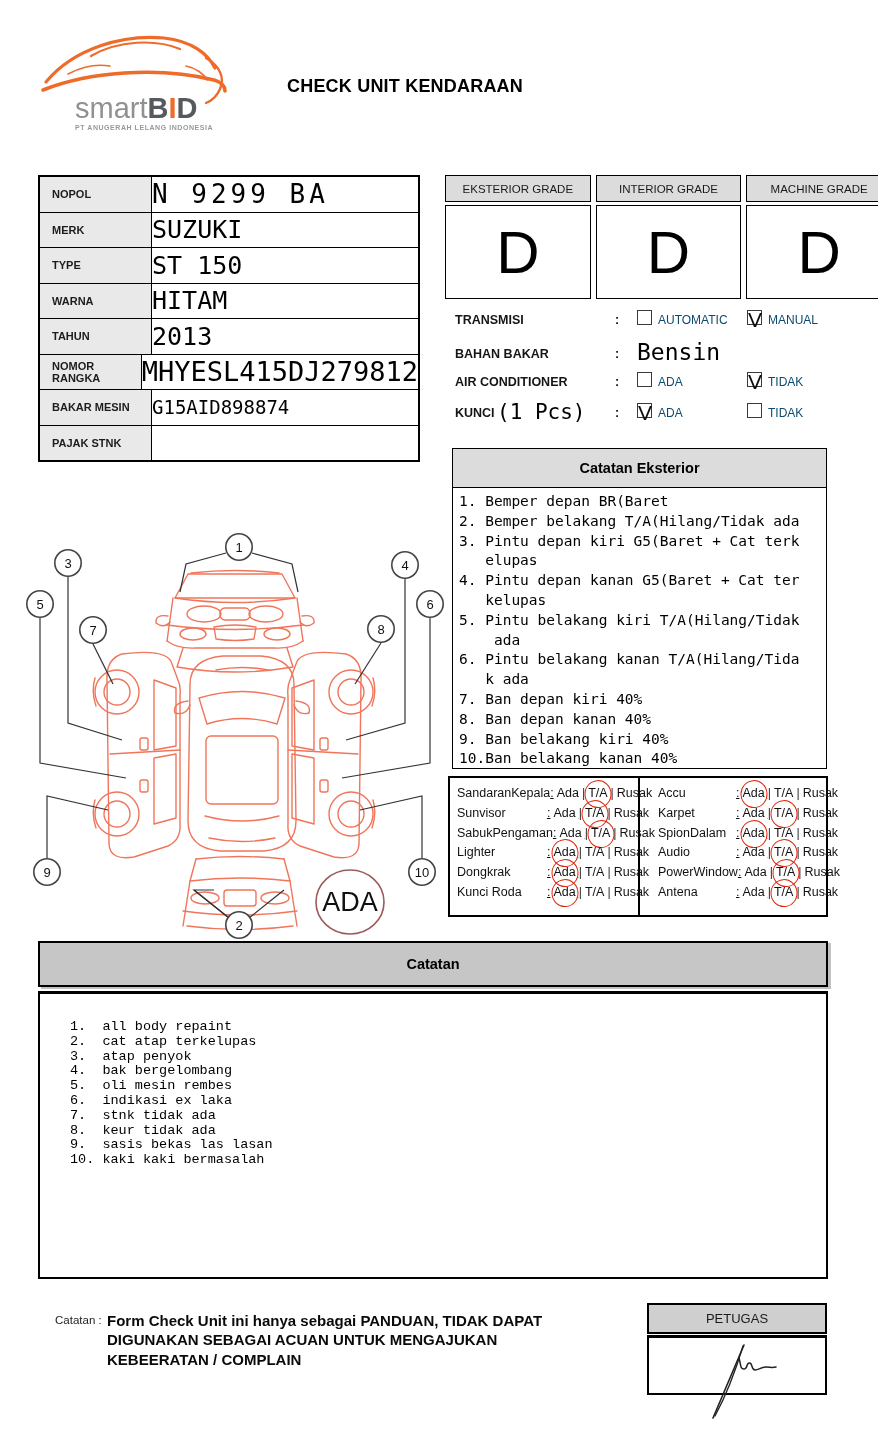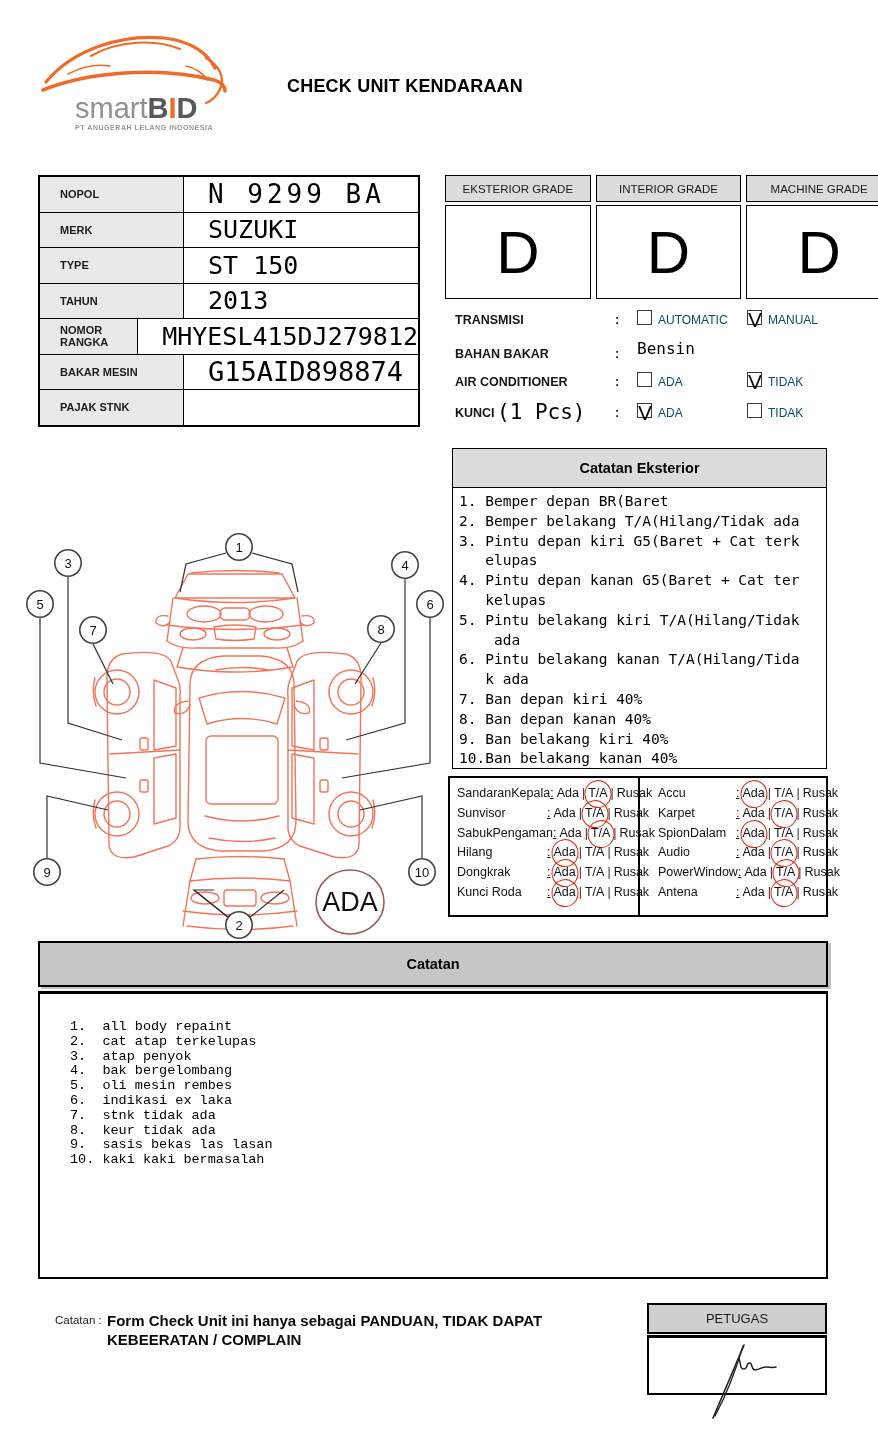--- a/index.html
+++ b/index.html
@@ -7,23 +7,23 @@
         font-family:"Liberation Sans",sans-serif;color:#111;}
   .abs{position:absolute;}
 
   
   #title{left:253px;top:76px;width:304px;text-align:center;font-size:18px;font-weight:bold;letter-spacing:.2px;color:#000;}
 
   
   #vtable{left:38px;top:175px;width:378px;border:2px solid #000;background:#fff;}
   .vt-row{display:flex;height:34.5px;border-bottom:1.5px solid #000;}
   .vt-row:last-child{border-bottom:none;}
-  .vt-label{width:144px;background:#e9e9e9;border-right:1.5px solid #000;display:flex;align-items:center;
-            padding-left:20px;font-size:11px;font-weight:bold;color:#1c1c1c;box-sizing:border-box;}
-  .vt-value{flex:1;display:flex;align-items:center;padding-left:24px;
+  .vt-label{width:112px;background:#e9e9e9;border-right:1.5px solid #000;display:flex;align-items:center;
+            padding-left:12px;font-size:11px;font-weight:bold;color:#1c1c1c;box-sizing:border-box;}
+  .vt-value{flex:1;display:flex;align-items:center;padding-left:0;
             font-family:"DejaVu Sans Mono",monospace;font-size:25px;color:#000;white-space:nowrap;}
   .vt-row:nth-child(1) .vt-value{letter-spacing:4px;font-size:26px;}
   .vt-row:nth-child(6) .vt-value{font-size:27px;}
   .vt-row:nth-child(7) .vt-value,.vt-row:nth-child(8) .vt-value{font-size:19px;}
 
   
   #grades{left:445px;top:175px;width:447px;display:flex;gap:5px;align-items:flex-end;}
   .grade-col{flex:1;}
   .grade-head{border:1.5px solid #000;background:#dcdcdc;height:25px;display:flex;align-items:center;justify-content:center;
               font-size:11.5px;color:#1a1a1a;}
@@ -33,21 +33,21 @@
   
   .spec-row{left:455px;width:400px;height:28px;}
   .spec-label{position:absolute;left:0;top:4px;font-size:12.5px;font-weight:bold;color:#151515;}
   .spec-colon{position:absolute;left:160px;top:4px;font-size:12.5px;font-weight:bold;}
   .cb{position:absolute;top:1px;width:15px;height:15px;border:1.6px solid #3a3a3a;background:#fff;box-sizing:border-box;}
   .cb .v{display:none;position:absolute;left:0px;top:0px;font-size:21px;font-weight:500;line-height:18px;color:#0c0c0c;
          font-family:"Liberation Sans",sans-serif;}
   .cb.checked .v{display:block;}
   .opt-label{position:absolute;top:4px;font-size:12px;color:#0c4a6e;}
   .cb1{left:182px;} .lb1{left:203px;} .cb2{left:292px;} .lb2{left:313px;}
-  .fuel-value{position:absolute;left:182px;top:-4px;font-family:"DejaVu Sans Mono",monospace;font-size:16px;color:#000;}
+  .fuel-value{position:absolute;left:182px;top:-4px;font-family:"DejaVu Sans Mono",monospace;font-size:23px;color:#000;}
   .kunci-qty{position:absolute;left:42px;top:-2px;font-family:"DejaVu Sans Mono",monospace;font-size:21px;color:#000;}
 
   
   #ekst{left:452px;top:448px;width:375px;}
   #ekst .hd{border:1.5px solid #000;background:#dcdcdc;height:40px;display:flex;align-items:center;justify-content:center;
             font-size:14.5px;font-weight:bold;color:#000;box-sizing:border-box;}
   #ekst .bd{border:1.5px solid #000;border-top:none;height:281px;overflow:hidden;box-sizing:border-box;}
   #ekst pre{margin:4px 0 0 6px;font-family:"DejaVu Sans Mono",monospace;font-size:14.5px;line-height:19.8px;color:#000;}
 
   
@@ -124,20 +124,24 @@
         <div class="vt-label">NOPOL</div>
         <div class="vt-value">N 9299 BA</div>
       </div>
     <div class="vt-row">
         <div class="vt-label">MERK</div>
         <div class="vt-value">SUZUKI</div>
       </div>
     <div class="vt-row">
         <div class="vt-label">TYPE</div>
         <div class="vt-value">ST 150</div>
+      </div>
+    <div class="vt-row">
+        <div class="vt-label">WARNA</div>
+        <div class="vt-value">HITAM</div>
       </div>
     <div class="vt-row">
         <div class="vt-label">TAHUN</div>
         <div class="vt-value">2013</div>
       </div>
     <div class="vt-row">
         <div class="vt-label">NOMOR RANGKA</div>
         <div class="vt-value">MHYESL415DJ279812</div>
       </div>
     <div class="vt-row">
@@ -220,21 +224,21 @@
 9. Ban belakang kiri 40%
 10.Ban belakang kanan 40%</pre>
       </div>
   </div>
 
   <div id="equip" class="abs">
     <div class="eq-col left">
       <div class="eq-row"><span class="eq-label">SandaranKepala</span><span class="eq-colon">:</span><span class="eq-opt">Ada</span><span class="eq-sep">|</span><span class="eq-opt circled">T/A</span><span class="eq-sep">|</span><span class="eq-opt">Rusak</span></div>
       <div class="eq-row"><span class="eq-label">Sunvisor</span><span class="eq-colon">:</span><span class="eq-opt">Ada</span><span class="eq-sep">|</span><span class="eq-opt circled">T/A</span><span class="eq-sep">|</span><span class="eq-opt">Rusak</span></div>
       <div class="eq-row"><span class="eq-label">SabukPengaman</span><span class="eq-colon">:</span><span class="eq-opt">Ada</span><span class="eq-sep">|</span><span class="eq-opt circled">T/A</span><span class="eq-sep">|</span><span class="eq-opt">Rusak</span></div>
-      <div class="eq-row"><span class="eq-label">Hilang</span><span class="eq-colon">:</span><span class="eq-opt circled">Ada</span><span class="eq-sep">|</span><span class="eq-opt">T/A</span><span class="eq-sep">|</span><span class="eq-opt">Rusak</span></div>
+      <div class="eq-row"><span class="eq-label">Lighter</span><span class="eq-colon">:</span><span class="eq-opt circled">Ada</span><span class="eq-sep">|</span><span class="eq-opt">T/A</span><span class="eq-sep">|</span><span class="eq-opt">Rusak</span></div>
       <div class="eq-row"><span class="eq-label">Dongkrak</span><span class="eq-colon">:</span><span class="eq-opt circled">Ada</span><span class="eq-sep">|</span><span class="eq-opt">T/A</span><span class="eq-sep">|</span><span class="eq-opt">Rusak</span></div>
       <div class="eq-row"><span class="eq-label">Kunci Roda</span><span class="eq-colon">:</span><span class="eq-opt circled">Ada</span><span class="eq-sep">|</span><span class="eq-opt">T/A</span><span class="eq-sep">|</span><span class="eq-opt">Rusak</span></div>
     </div>
     <div class="eq-col right">
       <div class="eq-row"><span class="eq-label">Accu</span><span class="eq-colon">:</span><span class="eq-opt circled">Ada</span><span class="eq-sep">|</span><span class="eq-opt">T/A</span><span class="eq-sep">|</span><span class="eq-opt">Rusak</span></div>
       <div class="eq-row"><span class="eq-label">Karpet</span><span class="eq-colon">:</span><span class="eq-opt">Ada</span><span class="eq-sep">|</span><span class="eq-opt circled">T/A</span><span class="eq-sep">|</span><span class="eq-opt">Rusak</span></div>
       <div class="eq-row"><span class="eq-label">SpionDalam</span><span class="eq-colon">:</span><span class="eq-opt circled">Ada</span><span class="eq-sep">|</span><span class="eq-opt">T/A</span><span class="eq-sep">|</span><span class="eq-opt">Rusak</span></div>
       <div class="eq-row"><span class="eq-label">Audio</span><span class="eq-colon">:</span><span class="eq-opt">Ada</span><span class="eq-sep">|</span><span class="eq-opt circled">T/A</span><span class="eq-sep">|</span><span class="eq-opt">Rusak</span></div>
       <div class="eq-row"><span class="eq-label">PowerWindow</span><span class="eq-colon">:</span><span class="eq-opt">Ada</span><span class="eq-sep">|</span><span class="eq-opt circled">T/A</span><span class="eq-sep">|</span><span class="eq-opt">Rusak</span></div>
       <div class="eq-row"><span class="eq-label">Antena</span><span class="eq-colon">:</span><span class="eq-opt">Ada</span><span class="eq-sep">|</span><span class="eq-opt circled">T/A</span><span class="eq-sep">|</span><span class="eq-opt">Rusak</span></div>
@@ -385,20 +389,21 @@
 7.  stnk tidak ada
 8.  keur tidak ada
 9.  sasis bekas las lasan
 10. kaki kaki bermasalah</pre>
       </div>
   </div>
 
   <div id="foot-label" class="abs">Catatan :</div>
   <div id="foot-note" class="abs">
     <div>Form Check Unit ini hanya sebagai PANDUAN, TIDAK DAPAT</div>
+    <div>DIGUNAKAN SEBAGAI ACUAN UNTUK MENGAJUKAN</div>
     <div>KEBEERATAN / COMPLAIN</div>
   </div>
 
   <div id="petugas" class="abs">
     <div class="hd">PETUGAS</div>
     <div class="bd"></div>
   </div>
   <svg id="sig-svg" class="abs" width="180" height="115" viewBox="0 0 180 115">
     <path d="M97,15 L66,88" stroke="#222" stroke-width="1.6" fill="none" stroke-linecap="round"></path>
     <path d="M96,16 C90,36 81,62 68,86" stroke="#222" stroke-width="1.3" fill="none" stroke-linecap="round"></path>

